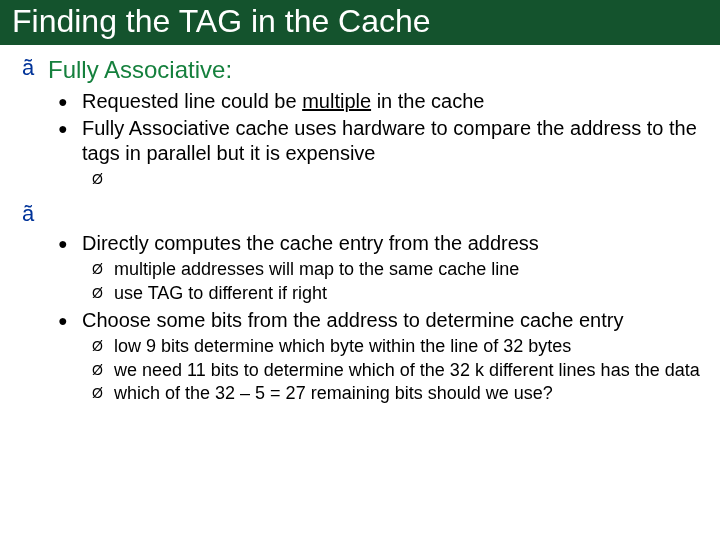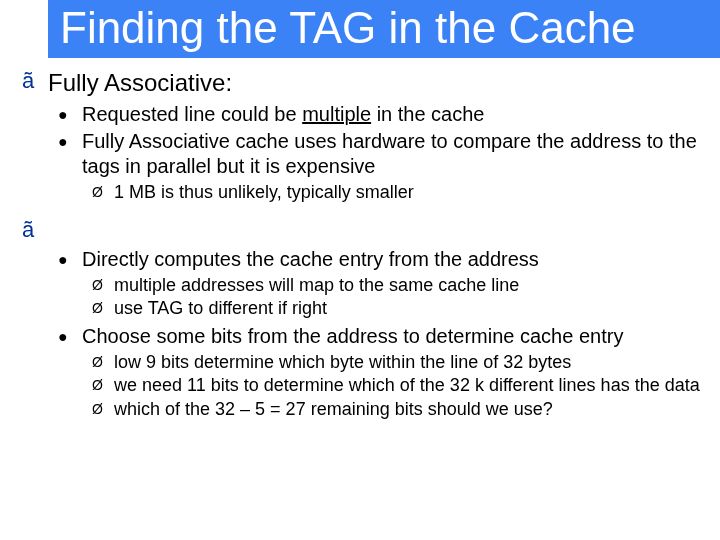--- a/index.html
+++ b/index.html
@@ -12,45 +12,44 @@
     color: #000;
     overflow: hidden;
   }
   .slide {
     width: 720px;
     height: 540px;
     position: relative;
     box-sizing: border-box;
   }
   .title-bar {
-    background: #3b82f6;
+    background: #14532d;
     color: #fff;
-    font-size: 44px;
+    font-size: 32px;
     padding: 4px 12px 6px 12px;
     line-height: 1.1;
-    margin-left: 48px;
   }
   .content {
     padding: 4px 18px 0 22px;
   }
   .lvl1 {
     margin-top: 6px;
     margin-bottom: 2px;
   }
   .lvl1-row {
     display: flex;
   }
   .lvl1-bullet {
     color: #003399;
     font-size: 22px;
     width: 26px;
     flex-shrink: 0;
   }
   .lvl1-text {
-    color: #000000;
+    color: #15803d;
     font-size: 24px;
     line-height: 1.25;
   }
   .lvl2 {
     margin-left: 36px;
     margin-top: 4px;
   }
   .lvl2-row {
     display: flex;
     margin-bottom: 2px;
@@ -115,21 +114,20 @@
       </div>
       <div class="lvl2-row">
         <div class="lvl2-bullet">●</div>
         <div class="lvl2-text">Fully Associative cache uses hardware to compare the address to the tags in parallel but it is expensive</div>
       </div>
     </div>
 
     <div class="lvl3">
       <div class="lvl3-row">
         <div class="lvl3-bullet">Ø</div>
-        <div class="lvl3-text">1 MB is thus unlikely, typically smaller</div>
       </div>
     </div>
 
     <div class="spacer-sm"></div>
 
     <div class="lvl1">
       <div class="lvl1-row">
         <div class="lvl1-bullet">ã</div>
       </div>
     </div>

